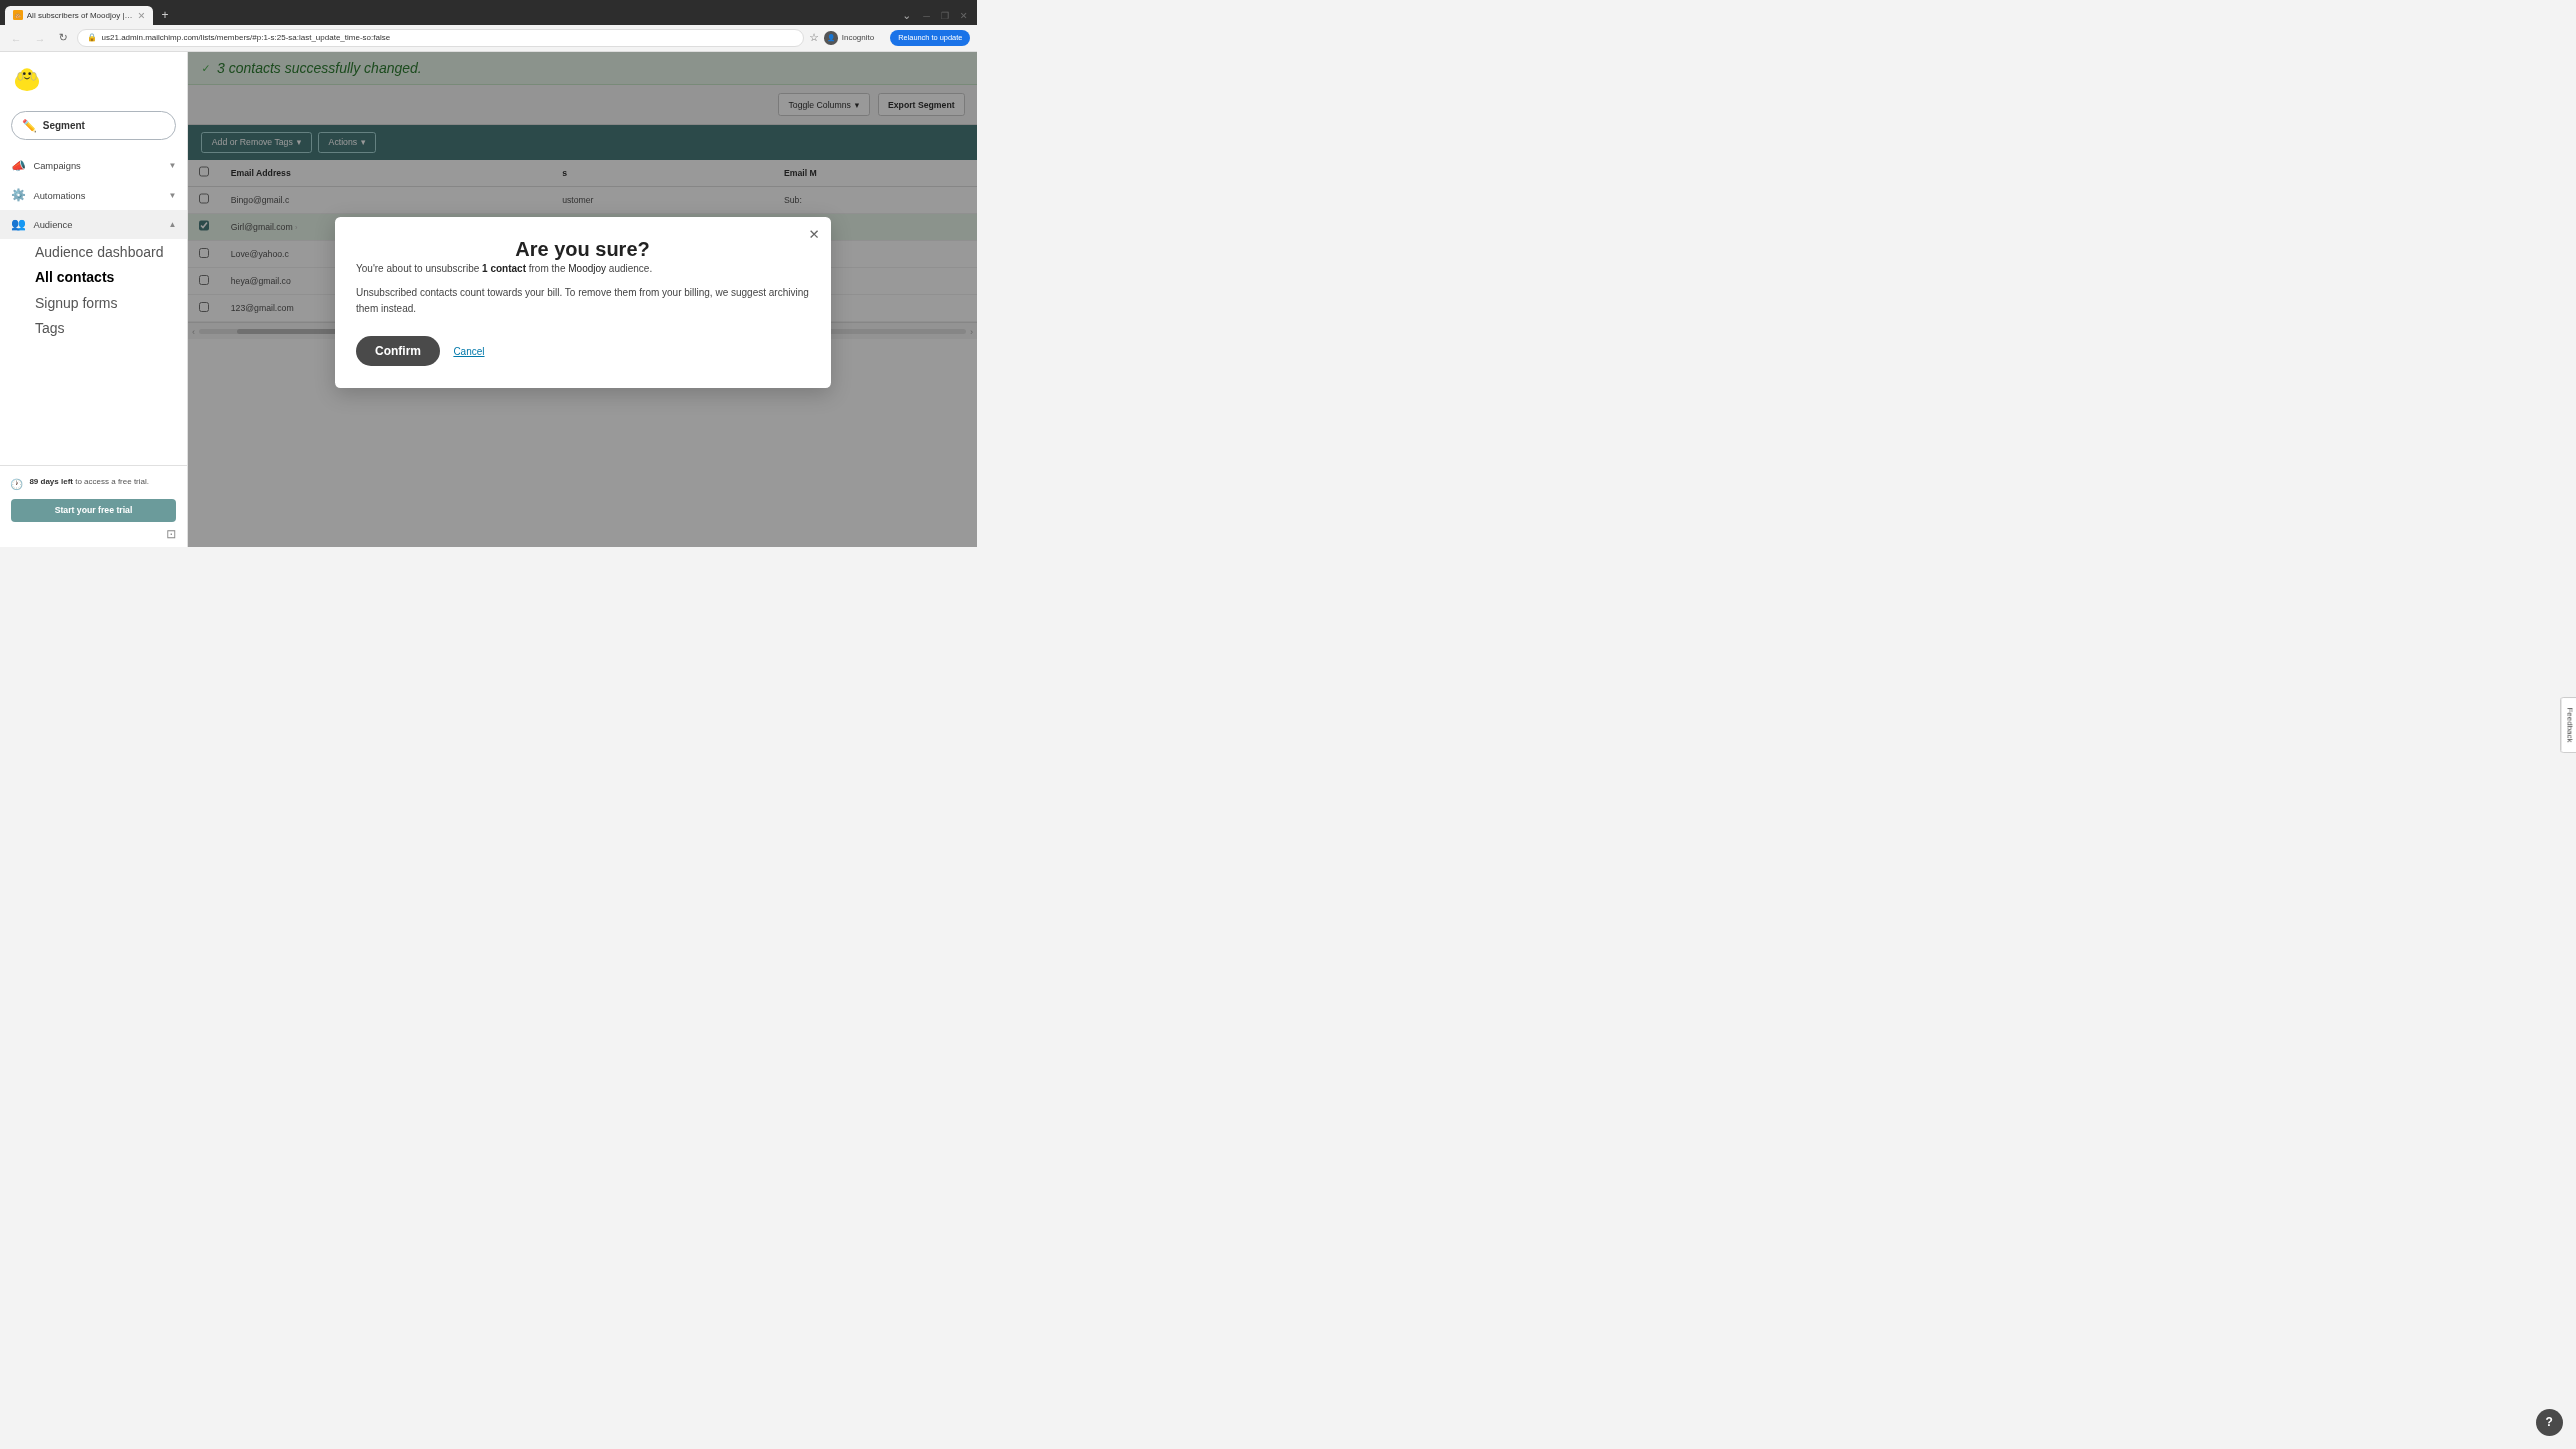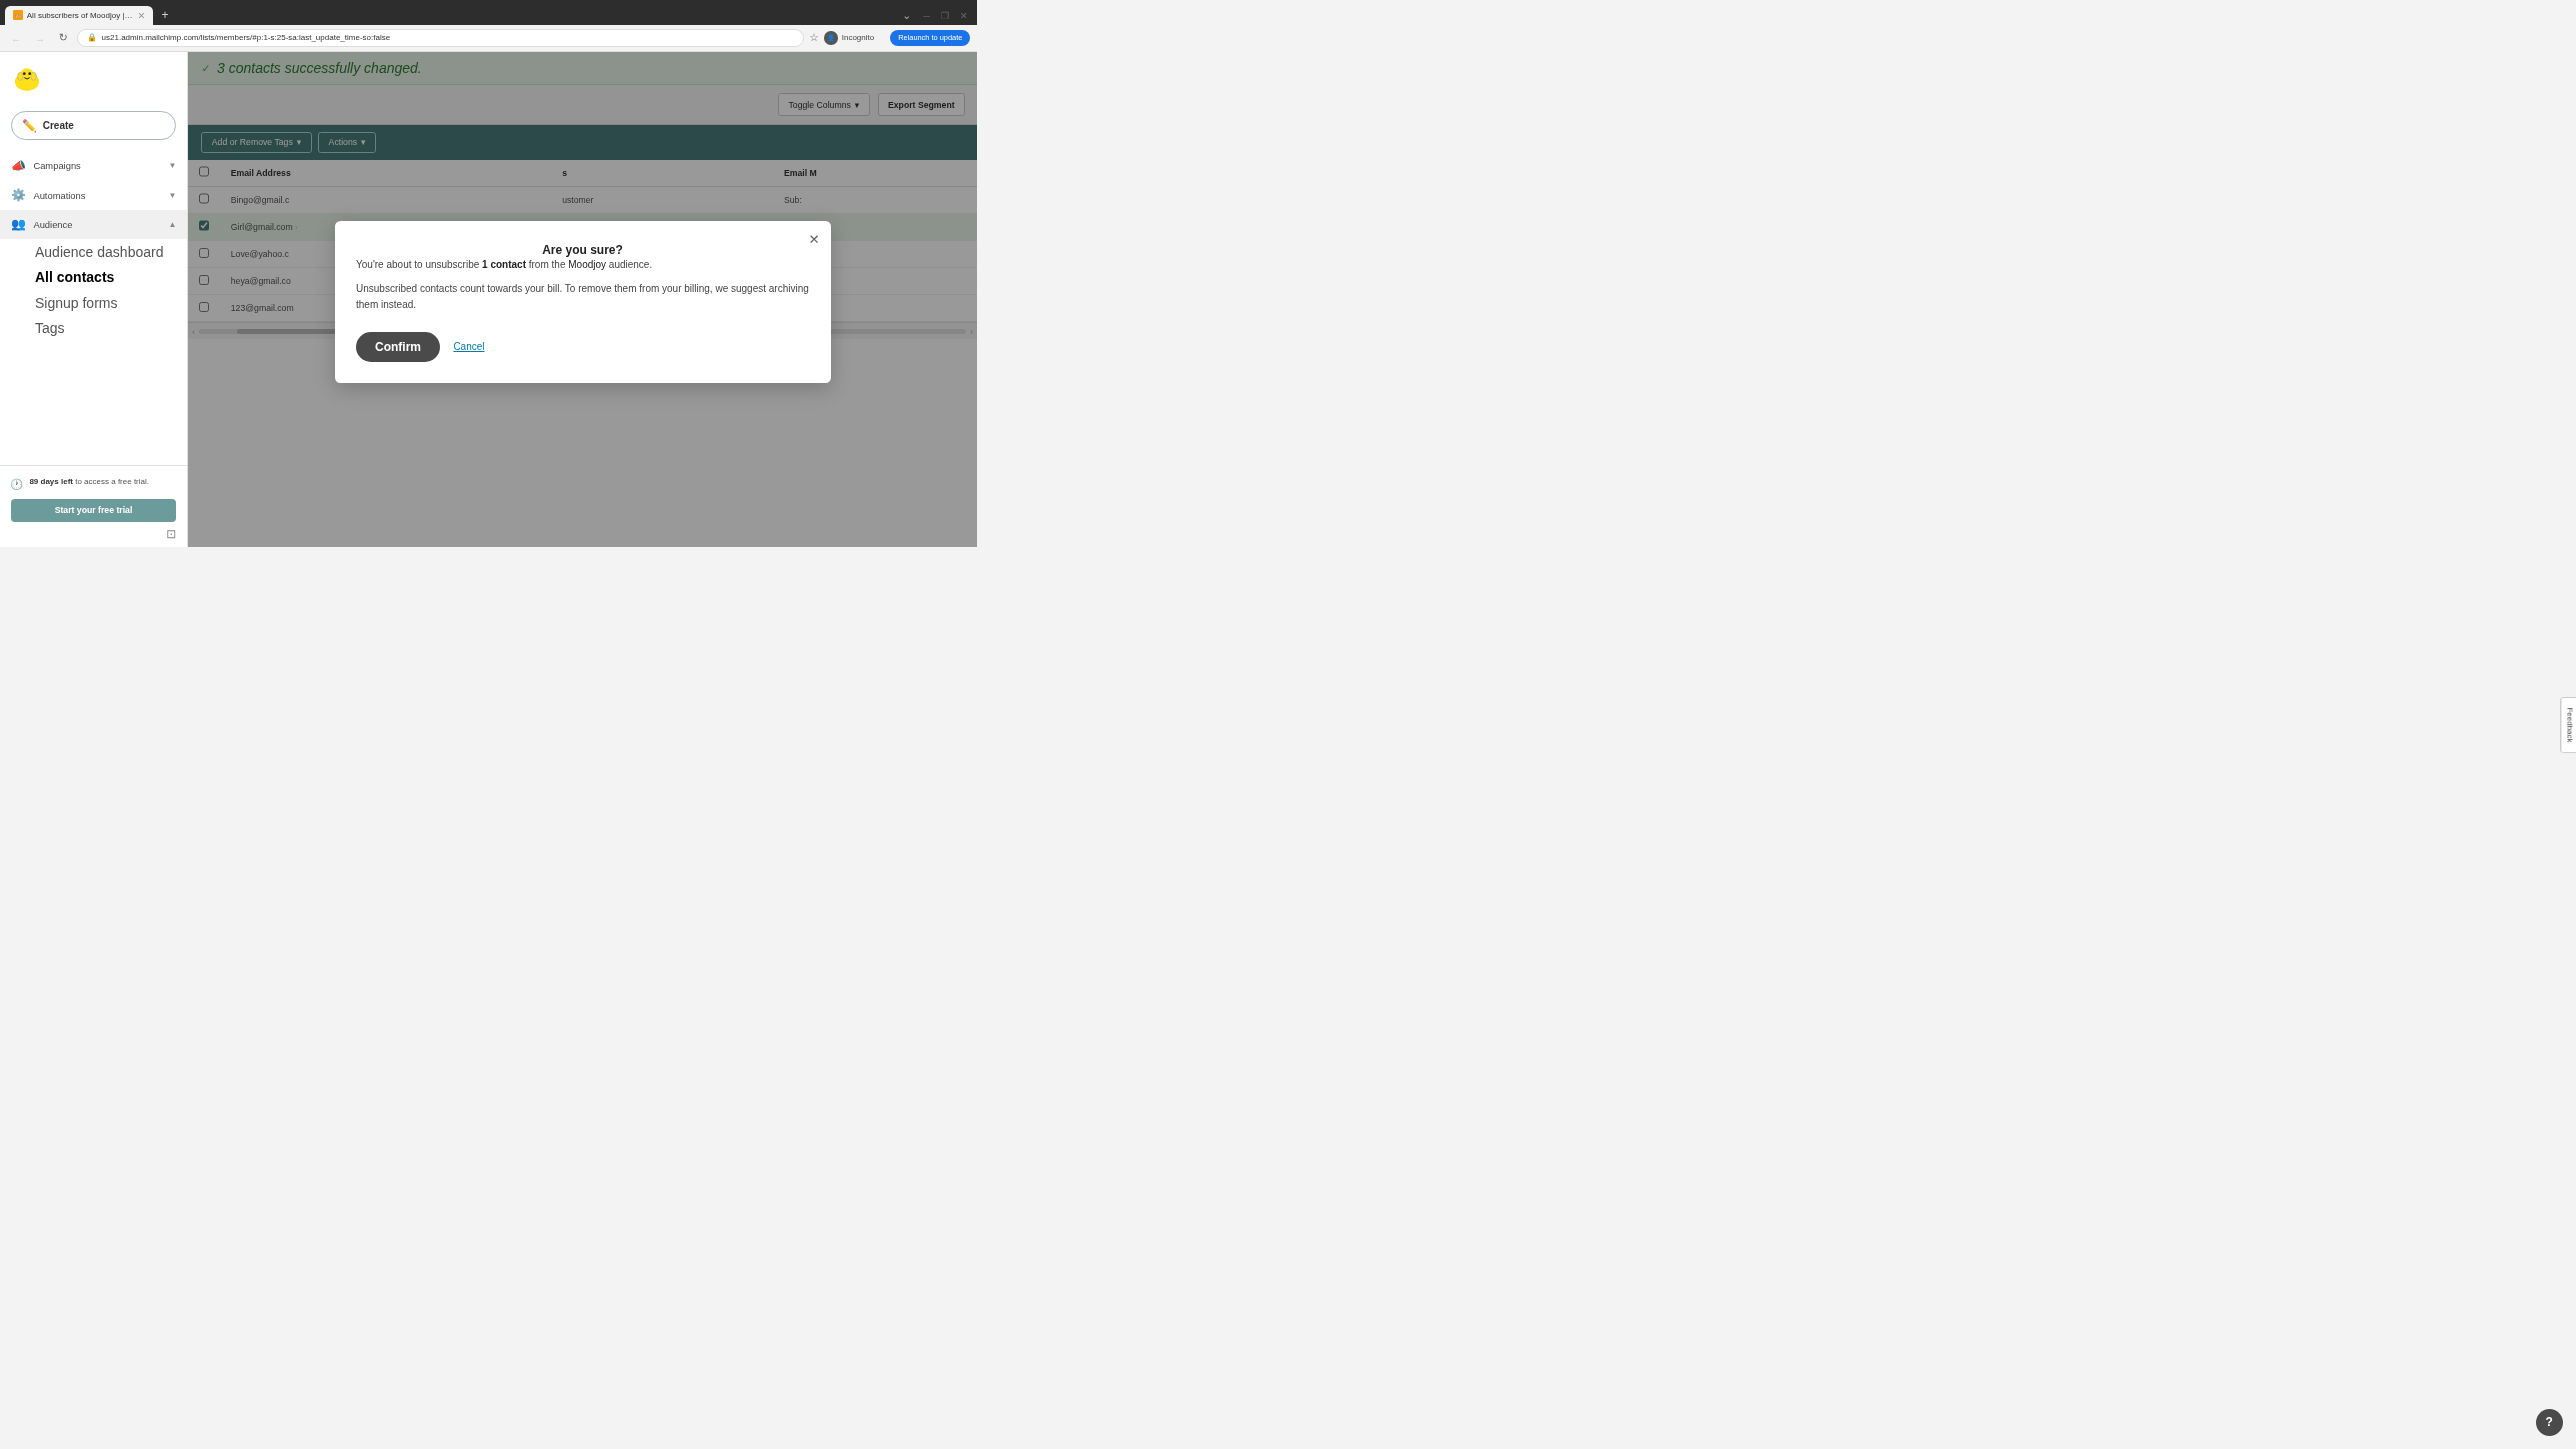--- a/index.html
+++ b/index.html
@@ -74,21 +74,21 @@
     .contacts-table td { padding: 6.7px 10.7px; font-size: 8.7px; color: #555; border-bottom: 0.7px solid #f0f0f0; white-space: nowrap; margin-top: 13px; }
     .checkbox-col { width: 27px; }
     .checkbox { width: 10.7px; height: 10.7px; cursor: pointer; accent-color: #4a7c7c; }
     .checkbox.checked { accent-color: #4a7c7c; }
     .row-arrow { color: #aaa; font-size: 8px; }
 
     
     .overlay { position: absolute; top: 0; left: 0; right: 0; bottom: 0; background: rgba(0,0,0,0.4); z-index: 100; display: flex; align-items: center; justify-content: center; }
     .modal { background: white; border-radius: 5.4px; width: 496px; padding: 21.5px; position: relative; box-shadow: 0 5.4px 21.5px rgba(0,0,0,0.2); }
     .modal-close { position: absolute; top: 10.7px; right: 10.7px; background: none; border: none; font-size: 13.4px; color: #666; cursor: pointer; }
-    .modal-title { font-size: 12px; font-weight: 700; color: #222; text-align: center; margin-bottom: 0; }
+    .modal-title { font-size: 20px; font-weight: 700; color: #222; text-align: center; margin-bottom: 0; }
     .modal-body { font-size: 10px; color: #444; line-height: 1.6; margin-bottom: 19px; }
     .modal-body p { margin-bottom: 8px; }
     .modal-actions { display: flex; align-items: center; gap: 13.4px; }
     .confirm-btn { background: #4a4a4a; color: white; border: none; border-radius: 16px; padding: 8px 19px; font-size: 12px; font-weight: 600; cursor: pointer; }
     .cancel-link { color: #0078aa; font-size: 10px; text-decoration: underline; cursor: pointer; background: none; border: none; }
 
     
     .feedback-tab { position: fixed; right: -21.5px; top: 50%; transform: translateY(-50%) rotate(90deg); background: white; border: 0.7px solid #ccc; border-radius: 0 0 2.7px 2.7px; padding: 4px 9.4px; font-size: 8px; color: #444; cursor: pointer; z-index: 200; }
 
     
@@ -149,21 +149,21 @@
         <circle cx="20" cy="16" r="2" fill="#222"></circle>
         <circle cx="28" cy="16" r="2" fill="#222"></circle>
         <path d="M20 22 Q24 26 28 22" stroke="#222" stroke-width="1.5" fill="none"></path>
         <ellipse cx="14" cy="20" rx="4" ry="6" fill="#ffe01b" stroke="#aaa" stroke-width="1"></ellipse>
         <ellipse cx="34" cy="20" rx="4" ry="6" fill="#ffe01b" stroke="#aaa" stroke-width="1"></ellipse>
       </svg>
     </div>
 
     <button class="create-btn">
       <span class="create-icon">✏️</span>
-      <span>Create</span>
+      <span>Segment</span>
     </button>
 
     <div class="nav-item">
       <span class="nav-icon">📣</span>
       <span class="nav-label">Campaigns</span>
       <span class="chevron">▼</span>
     </div>
 
     <div class="nav-item">
       <span class="nav-icon">⚙️</span>

